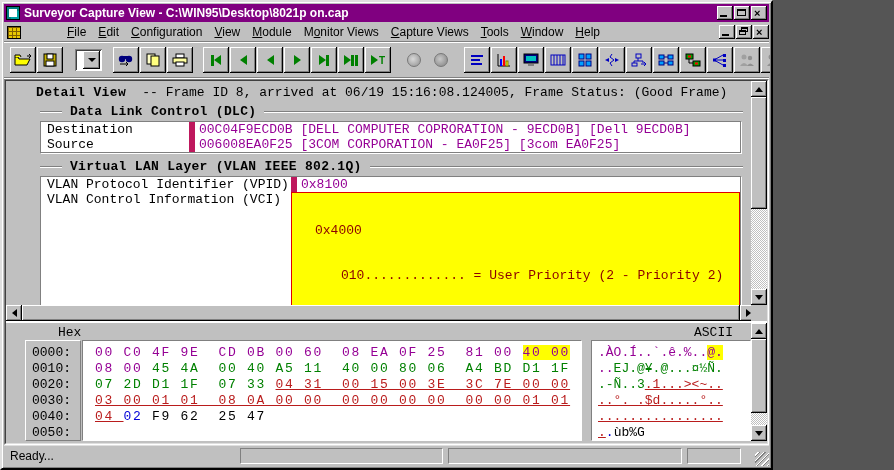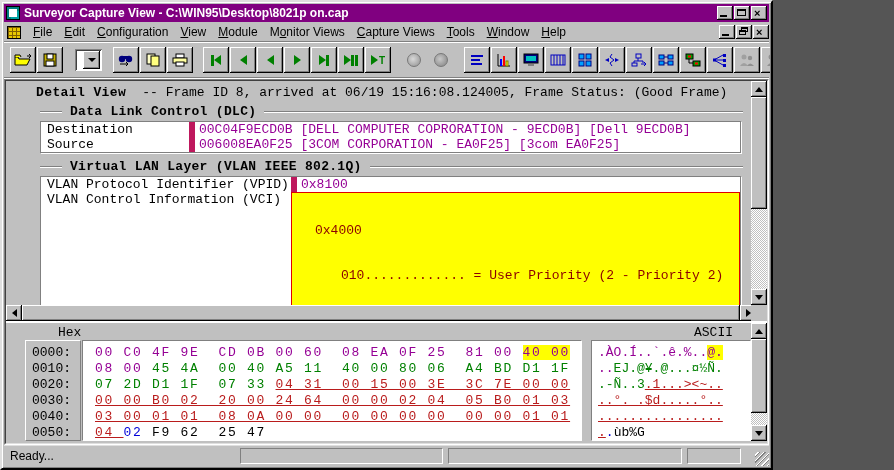--- a/index.html
+++ b/index.html
@@ -21,21 +21,21 @@
   .winbtn{width:16px;height:14px;background:#c0c0c0;margin-left:1px;position:relative;
           box-shadow:inset -1px -1px 0 #000, inset 1px 1px 0 #fff, inset -2px -2px 0 #808080;}
   .g-min{position:absolute;left:3px;bottom:3px;width:7px;height:2px;background:#000;}
   .g-max{position:absolute;left:3px;top:3px;width:9px;height:7px;border:1px solid #000;border-top-width:2px;}
   .g-rst{position:absolute;left:5px;top:2px;width:7px;height:5px;border:1px solid #000;border-top-width:2px;background:#c0c0c0;}
   .g-rst2{position:absolute;left:3px;top:5px;width:7px;height:5px;border:1px solid #000;border-top-width:2px;background:#c0c0c0;}
   .g-x{position:absolute;left:3px;top:1px;font:bold 11px "Liberation Sans",sans-serif;color:#000;}
 
   
   .menubar{position:absolute;left:2px;top:21px;right:2px;height:19px;display:flex;align-items:center;
-           font-size:12px;border-bottom:1px solid #808080;box-shadow:0 1px 0 #fff;}
+           font-size:12px;border-bottom:1px solid #808080;box-shadow:0 1px 0 #fff;gap:34px;}
   .mdiicon{width:14px;height:13px;background:#e8c800;border:1px solid #000;margin:0 6px 0 3px;
            background-image:linear-gradient(#806000 1px,transparent 1px),linear-gradient(90deg,#806000 1px,transparent 1px);
            background-size:4px 4px;}
   .menu-item{padding:2px 6px;white-space:nowrap;color:#000;}
   .menubar .mdibtns{margin-left:auto;display:flex;}
 
   
   .toolbar{position:absolute;left:2px;top:41px;right:2px;height:35px;display:flex;align-items:center;
            padding-left:6px;border-bottom:1px solid #808080;box-shadow:0 1px 0 #fff;}
   .tb-btn{width:26px;height:26px;background:#c0c0c0;display:flex;align-items:center;justify-content:center;
@@ -456,21 +456,20 @@
               <div>0010:</div>
               <div>0020:</div>
               <div>0030:</div>
               <div>0040:</div>
               <div>0050:</div>
             </div>
         <div class="hexcol">
               <div><span class="c-p">00 C0 4F 9E  CD 0B 00 60  08 EA 0F 25  81 00 </span><span class="c-p hl">40 00</span></div>
               <div><span class="c-p">08 00 </span><span class="c-g">45 4A  00 40 A5 11  40 00 80 06  A4 BD D1 1F</span></div>
               <div><span class="c-g">07 2D D1 1F  07 33 </span><span class="c-r">04 31  00 15 00 3E  3C 7E 00 00</span></div>
-              <div><span class="c-r">00 00 B0 02  20 00 24 64  00 00 02 04  05 B0 01 03</span></div>
               <div><span class="c-r">03 00 01 01  08 0A 00 00  00 00 00 00  00 00 01 01</span></div>
               <div><span class="c-r">04 </span><span class="c-b">02 </span><span class="c-k">F9 62  25 47</span></div>
             </div>
         <div class="asccol">
               <div><span class="c-p">.ÀO.Í..`.ê.%..</span><span class="c-p hl">@.</span></div>
               <div><span class="c-p">..</span><span class="c-g">EJ.@¥.@...¤½Ñ.</span></div>
               <div><span class="c-g">.-Ñ..3</span><span class="c-r">.1...&gt;&lt;~..</span></div>
               <div><span class="c-r">..°. .$d.....°..</span></div>
               <div><span class="c-r">................</span></div>
               <div><span class="c-r">.</span><span class="c-b">.</span><span class="c-k">ùb%G</span></div>

